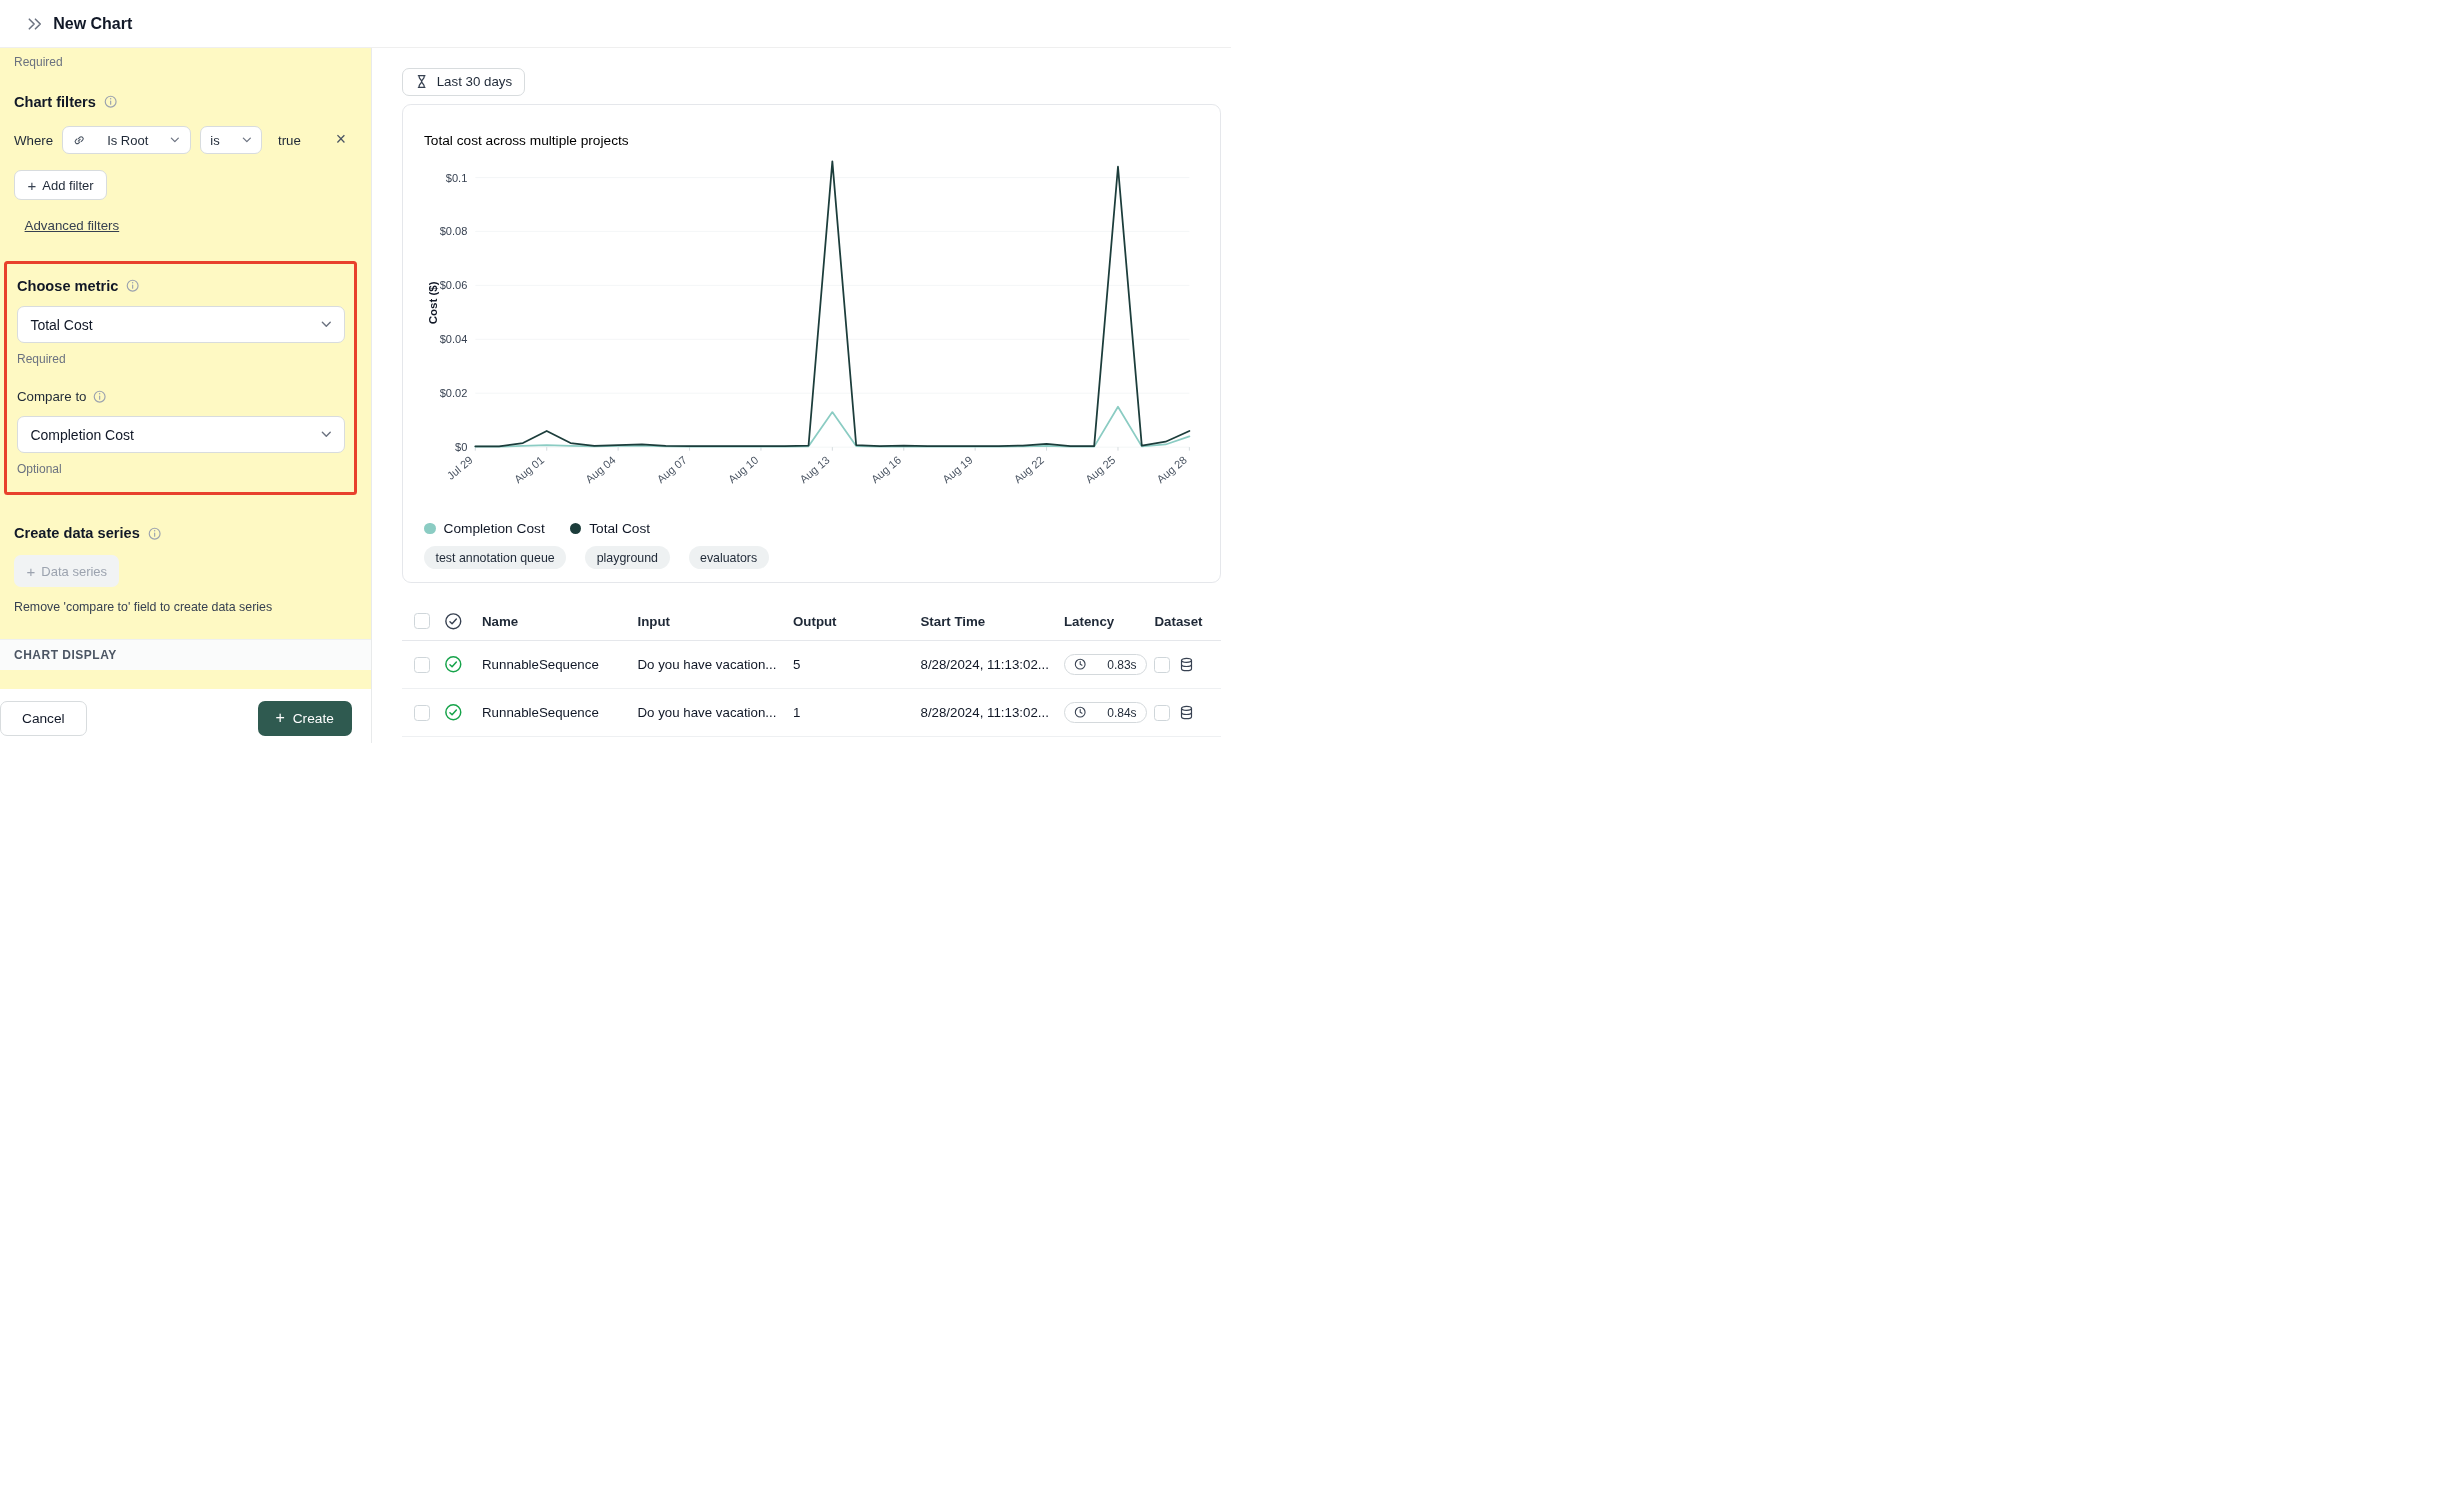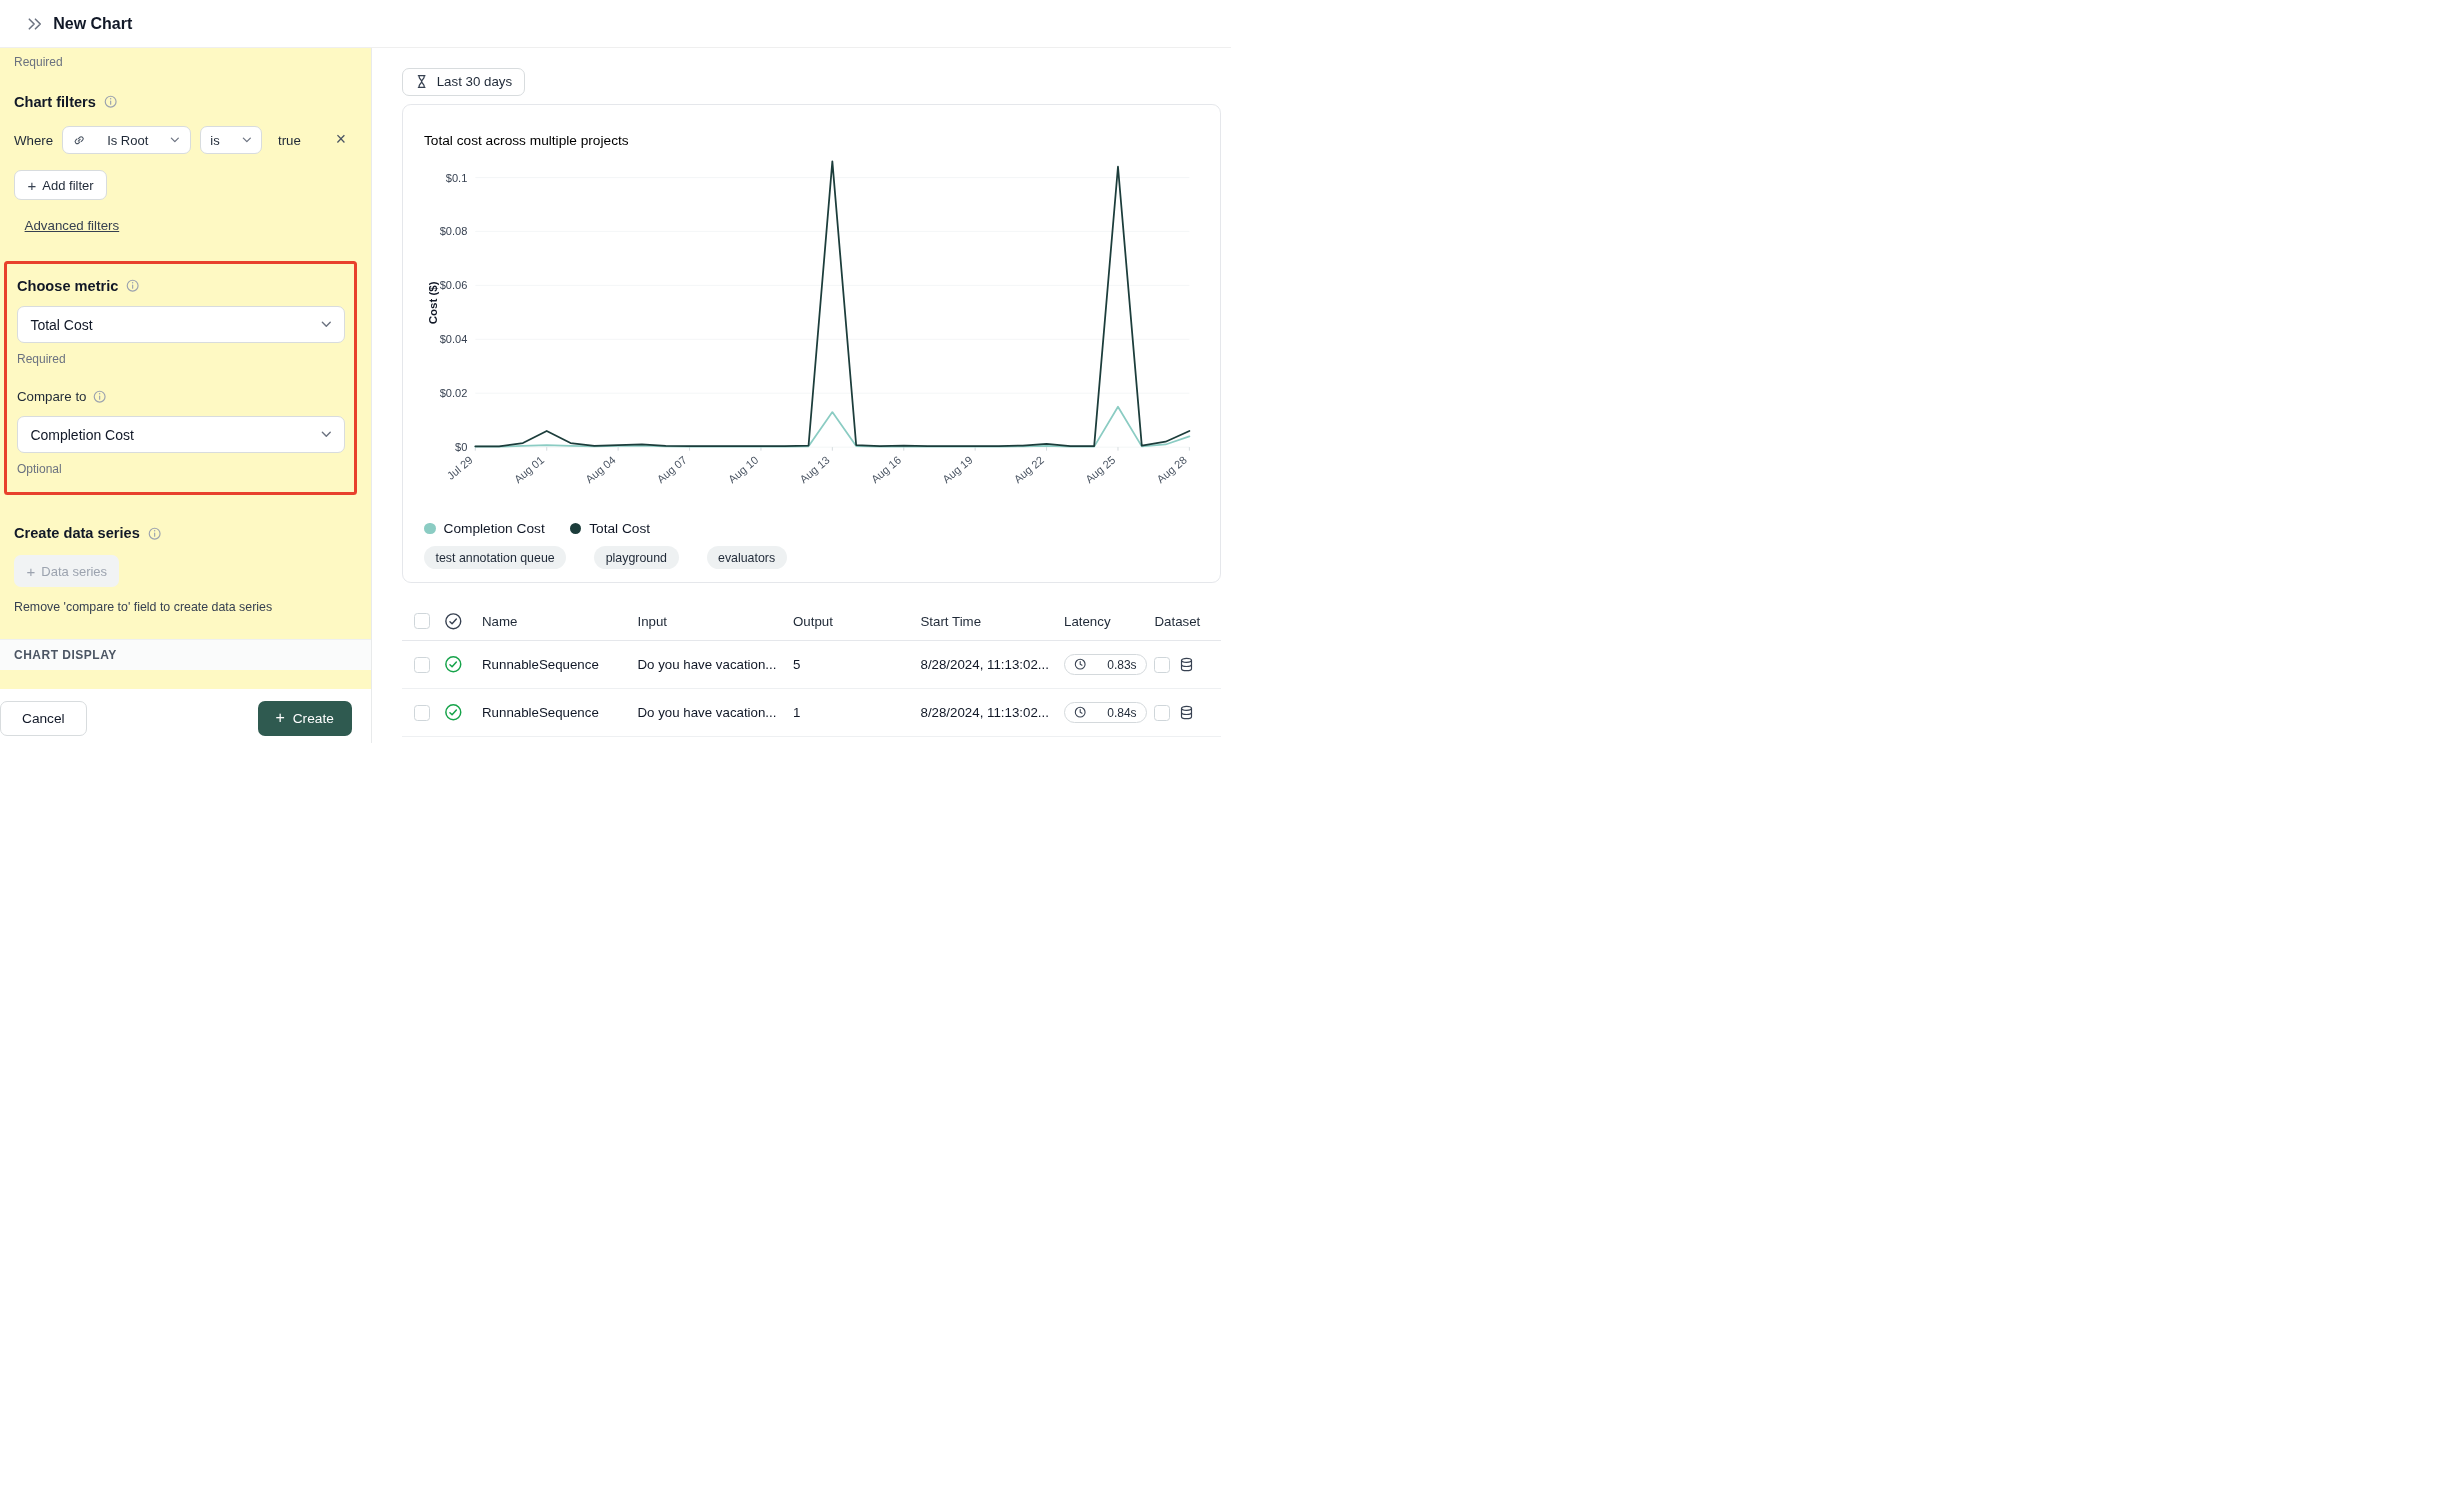--- a/index.html
+++ b/index.html
@@ -54,27 +54,27 @@
 
 main{flex:1;padding:19.5px 0 0 30px;overflow:hidden}
 .range-btn{display:inline-flex;align-items:center;gap:8px;height:28px;padding:0 12.4px;border:0.9px solid #d8dcde;border-radius:7px;background:#fff;font-size:13.3px;color:#1f2937;cursor:pointer;font-family:inherit}
 .chart-card{width:819px;margin-top:8.9px;border:0.9px solid #e5e7eb;border-radius:8.9px;padding:17.7px 21px 12.4px}
 .cc-title{font-size:17px;font-weight:700;color:#111827;margin:1.8px 0 0}
 .cc-sub{font-size:13.7px;color:#000000;margin-top:9.7px}
 svg text{font-family:"Liberation Sans","DejaVu Sans",sans-serif}
 .legend{display:flex;align-items:center;gap:25px;margin-top:0;font-size:13.7px;color:#111827}
 .legend-item{display:flex;align-items:center;gap:8px;cursor:pointer}
 .dot{width:11.5px;height:11.5px;border-radius:50%;background:#ccc}
-.tags{display:flex;align-items:center;gap:28px;margin-top:10.6px}
+.tags{display:flex;align-items:center;gap:19px;margin-top:10.6px}
 .tag{background:#eef1f2;border-radius:13.3px;padding:4.4px 11.5px;font-size:12.4px;color:#1f2937;cursor:pointer}
 
 
 .runs{width:819px;margin-top:19.5px}
 .trow{display:grid;grid-template-columns:26.6px 34px 152px 152px 124px 140px 87px 1fr;column-gap:3.5px;align-items:center;padding:0 0 0 12.4px}
-.thead{height:39px;border-bottom:0.9px solid #e5e7eb;font-size:13.3px;font-weight:400;color:#1f2937}
+.thead{height:39px;border-bottom:0.9px solid #e5e7eb;font-size:13.3px;font-weight:700;color:#1f2937}
 .tbody-row{height:48px;border-bottom:0.9px solid #eef0f2;font-size:13.3px;color:#111827}
 .cellclip{white-space:nowrap;overflow:hidden;text-overflow:ellipsis;padding-right:5.3px}
 .cb{width:16px;height:16px;border:1.3px solid #cfd6da;border-radius:3.5px;background:#fff;cursor:pointer}
 .latency-pill{display:inline-flex;align-items:center;gap:21px;border:0.9px solid #d4d9dc;border-radius:12.4px;padding:2.7px 8.9px;font-size:12px;color:#1f2937}
 .ds-cell{display:flex;align-items:center;gap:8.9px}
 .statcell{display:flex;align-items:center}
 </style>
 </head>
 <body>
 

